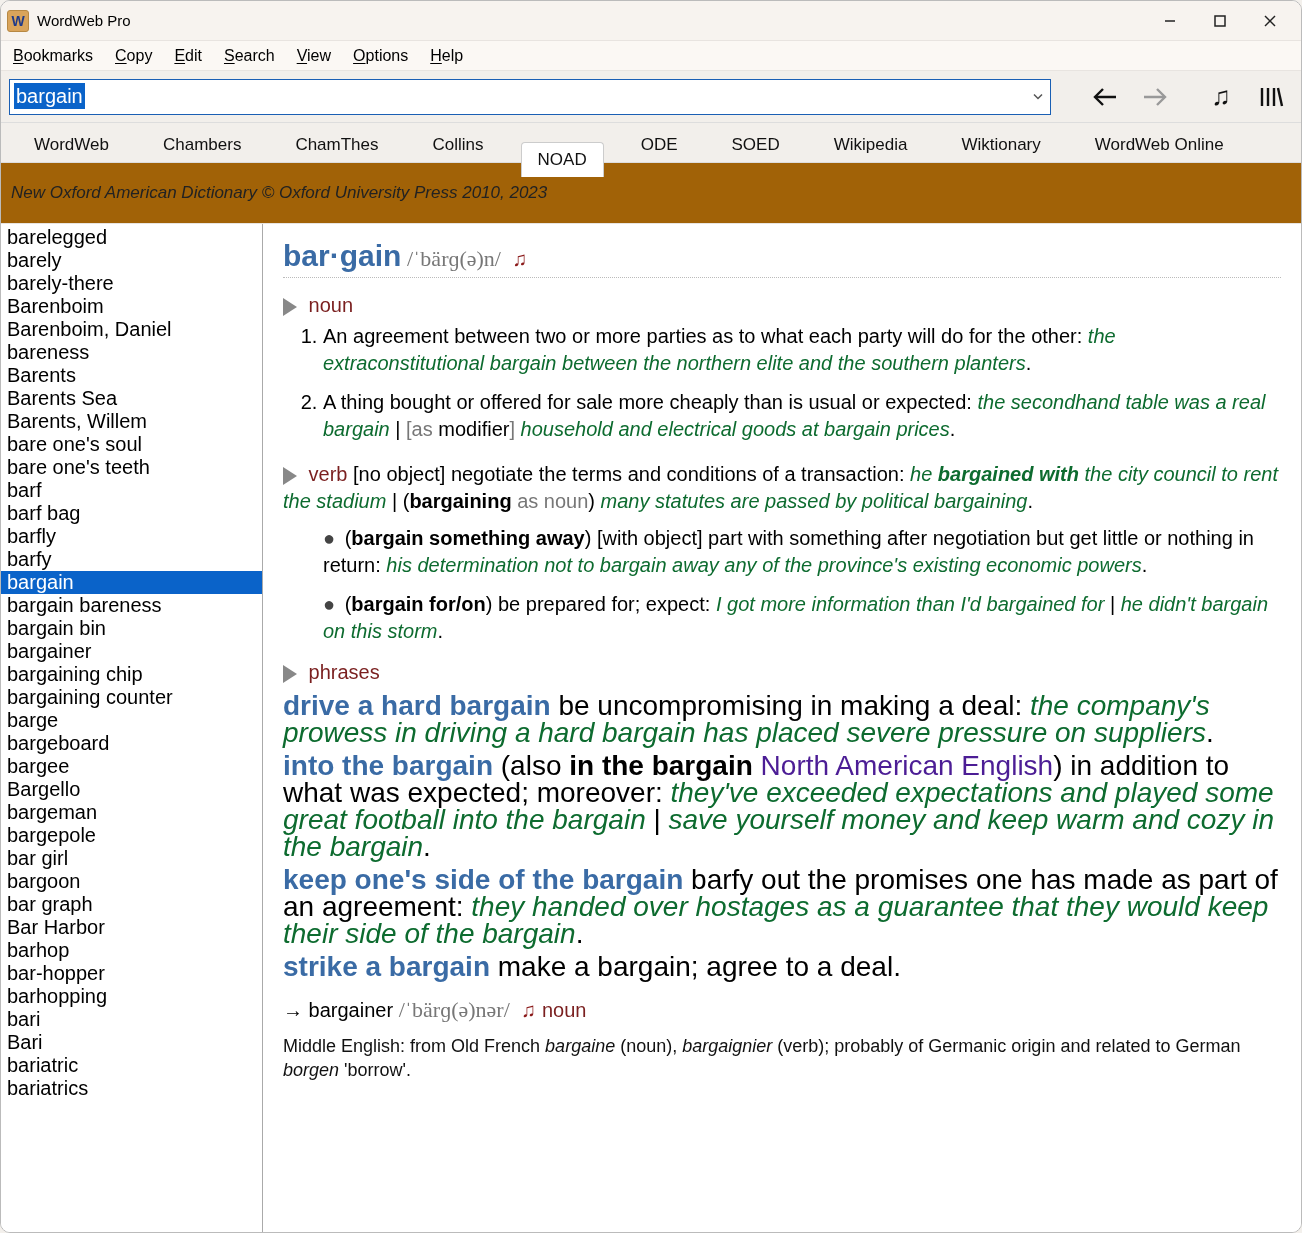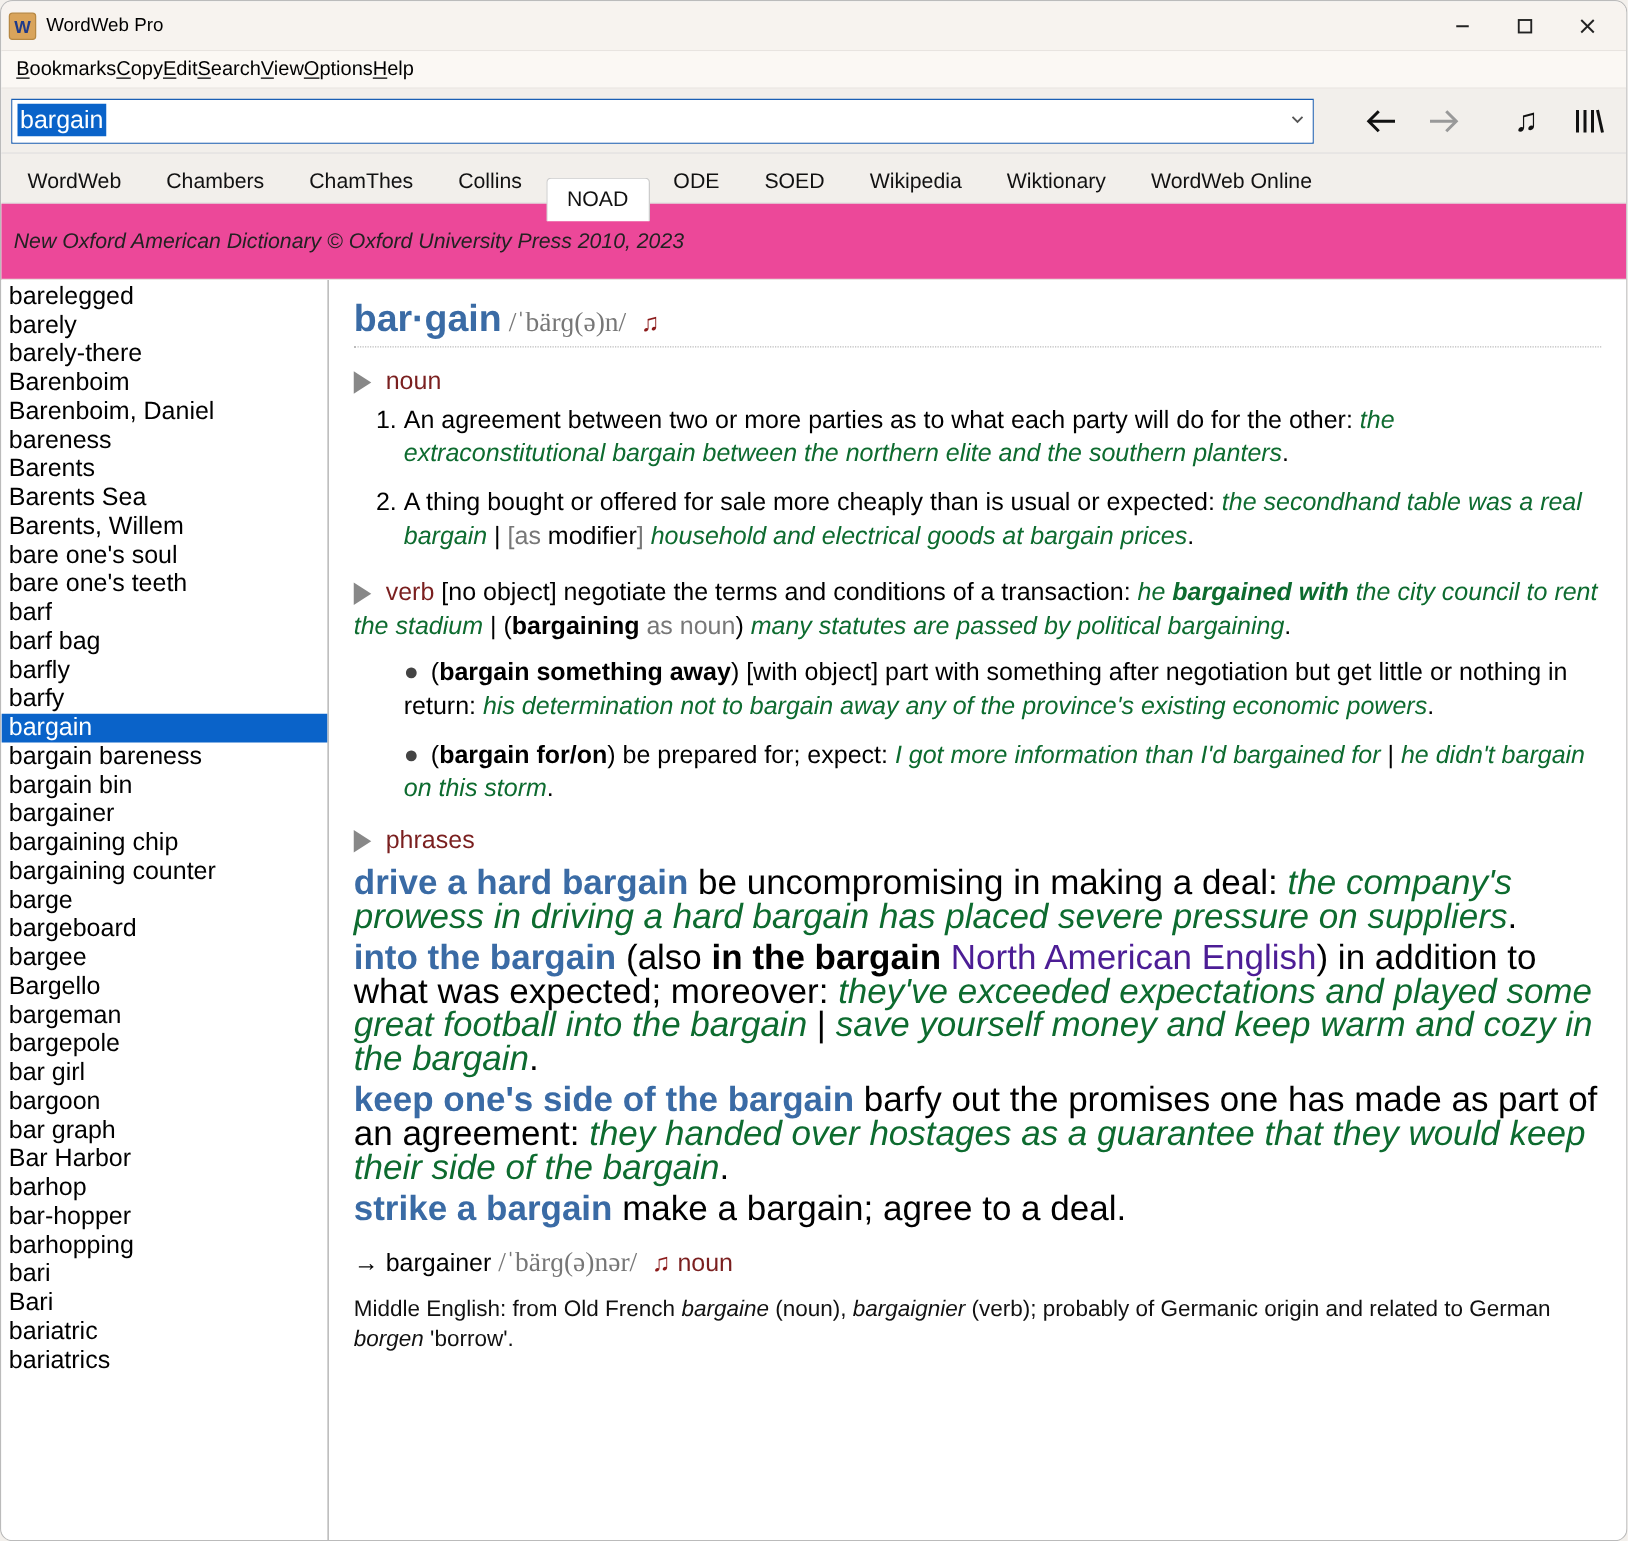--- a/index.html
+++ b/index.html
@@ -5,34 +5,34 @@
   * { box-sizing: border-box; }
   html, body { margin:0; padding:0; font-family: "Segoe UI", Arial, sans-serif; font-size:15px; color:#000; background:#f3f0ec;}
   .window { width:1302px; height:1233px; border:1px solid #bbb; border-radius:10px; overflow:hidden; display:flex; flex-direction:column; background:#fff; position:relative;}
   .titlebar { height:40px; display:flex; align-items:center; padding:0 6px; background:#f7f3ef; border-bottom:1px solid #e8e4e0; font-size:15px;}
   .titlebar .app-icon { width:22px; height:22px; background:#d9a45b; border:1px solid #b78843; border-radius:3px; display:flex; align-items:center; justify-content:center; color:#1e3a8a; font-weight:bold; font-size:14px; margin-right:8px;}
   .titlebar .title { flex:0 0 auto; }
   .titlebar .spacer { flex:1; }
   .win-btns { display:flex; align-items:center; gap:0;}
   .win-btn { width:50px; height:38px; display:flex; align-items:center; justify-content:center; cursor:default;}
   .win-btn svg { width:14px; height:14px; stroke:#222; stroke-width:1.5; fill:none;}
-  .menubar { height:30px; display:flex; align-items:center; padding:0 12px; background:#fbf8f4; font-size:16px; border-bottom:1px solid #e8e4e0;}
+  .menubar { height:30px; display:flex; align-items:center; gap:22px; padding:0 12px; background:#fbf8f4; font-size:16px; border-bottom:1px solid #e8e4e0;}
   .menubar span { cursor:default; }
   .toolbar { height:52px; display:flex; align-items:center; padding:4px 8px 4px 8px; background:#f2efeb; border-bottom:1px solid #ddd; gap:6px;}
   .searchbox { flex:1; height:36px; border:1px solid #1a5fb4; background:#fff; display:flex; align-items:center; position:relative;}
   .searchbox input { width:100%; height:100%; border:none; outline:none; font-size:20px; padding:2px 28px 2px 4px; font-family:inherit;}
   .searchbox .sel { position:absolute; left:4px; top:3px; background:#0a63c9; color:#fff; padding:1px 2px; font-size:20px; line-height:24px;}
   .searchbox .chev { position:absolute; right:6px; top:50%; transform:translateY(-50%); }
   .tb-btn { width:44px; height:40px; display:flex; align-items:center; justify-content:center;}
   .tb-btn svg { width:30px; height:30px; stroke:#111; stroke-width:2.4; fill:none;}
   .tb-btn.dim svg { stroke:#999;}
-  .tabs { height:40px; display:flex; align-items:flex-end; padding:0 4px; background:#f2efeb; border-bottom:1px solid #ddd; gap:2px;}
+  .tabs { height:40px; display:flex; align-items:flex-end; padding:0 16px; background:#f2efeb; border-bottom:1px solid #ddd; gap:20px;}
   .tab { padding:7px 16px; border:1px solid transparent; border-bottom:none; font-size:17px; cursor:default; color:#111;}
   .tab.active { background:#fff; border-color:#ccc; border-radius:4px 4px 0 0; position:relative; top:15px;}
-  .copyright { padding:20px 10px; font-style:italic; font-size:17px; color:#222; background:#ec4899; border-bottom:1px solid #e8e4e0;}
+  .copyright { padding:20px 10px; font-style:italic; font-size:17px; color:#222; background:#a16207; border-bottom:1px solid #e8e4e0;}
   .body { flex:1; display:flex; overflow:hidden; background:#fff;}
   .wordlist { width:262px; border-right:1px solid #aaa; overflow-y:auto; padding:2px 0; position:relative;}
   .wordlist::-webkit-scrollbar { width:18px; }
   .wordlist::-webkit-scrollbar-track { background:#f2efeb;}
   .wordlist::-webkit-scrollbar-thumb { background:#bbb; border-radius:4px;}
   .wordlist .item { padding:0 6px; font-size:20px; line-height:23px; cursor:default; white-space:nowrap;}
   .wordlist .item.sel { background:#0a63c9; color:#fff;}
   .defpane { flex:1; overflow-y:auto; padding:18px 20px 10px 20px; font-size:20px; line-height:27px; position:relative;}
   .defpane::-webkit-scrollbar { width:18px;}
   .defpane::-webkit-scrollbar-track { background:#f2efeb;}

